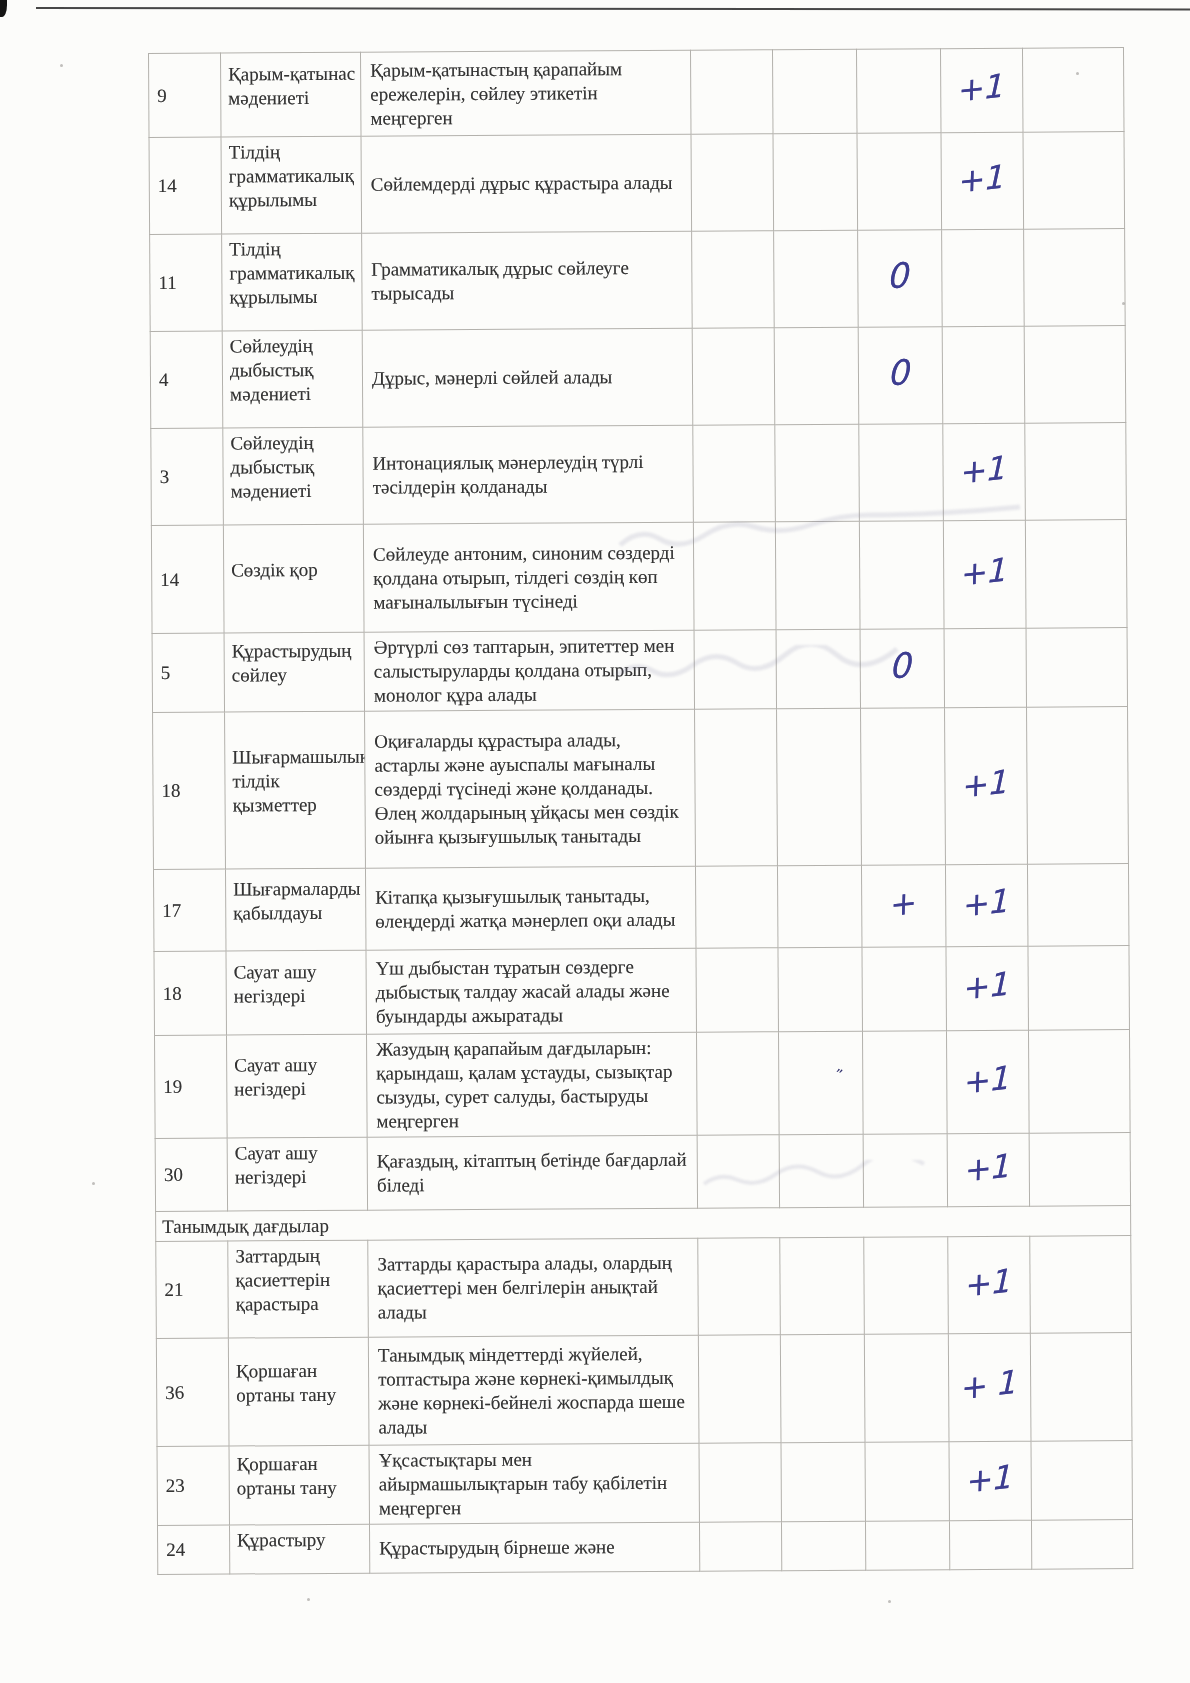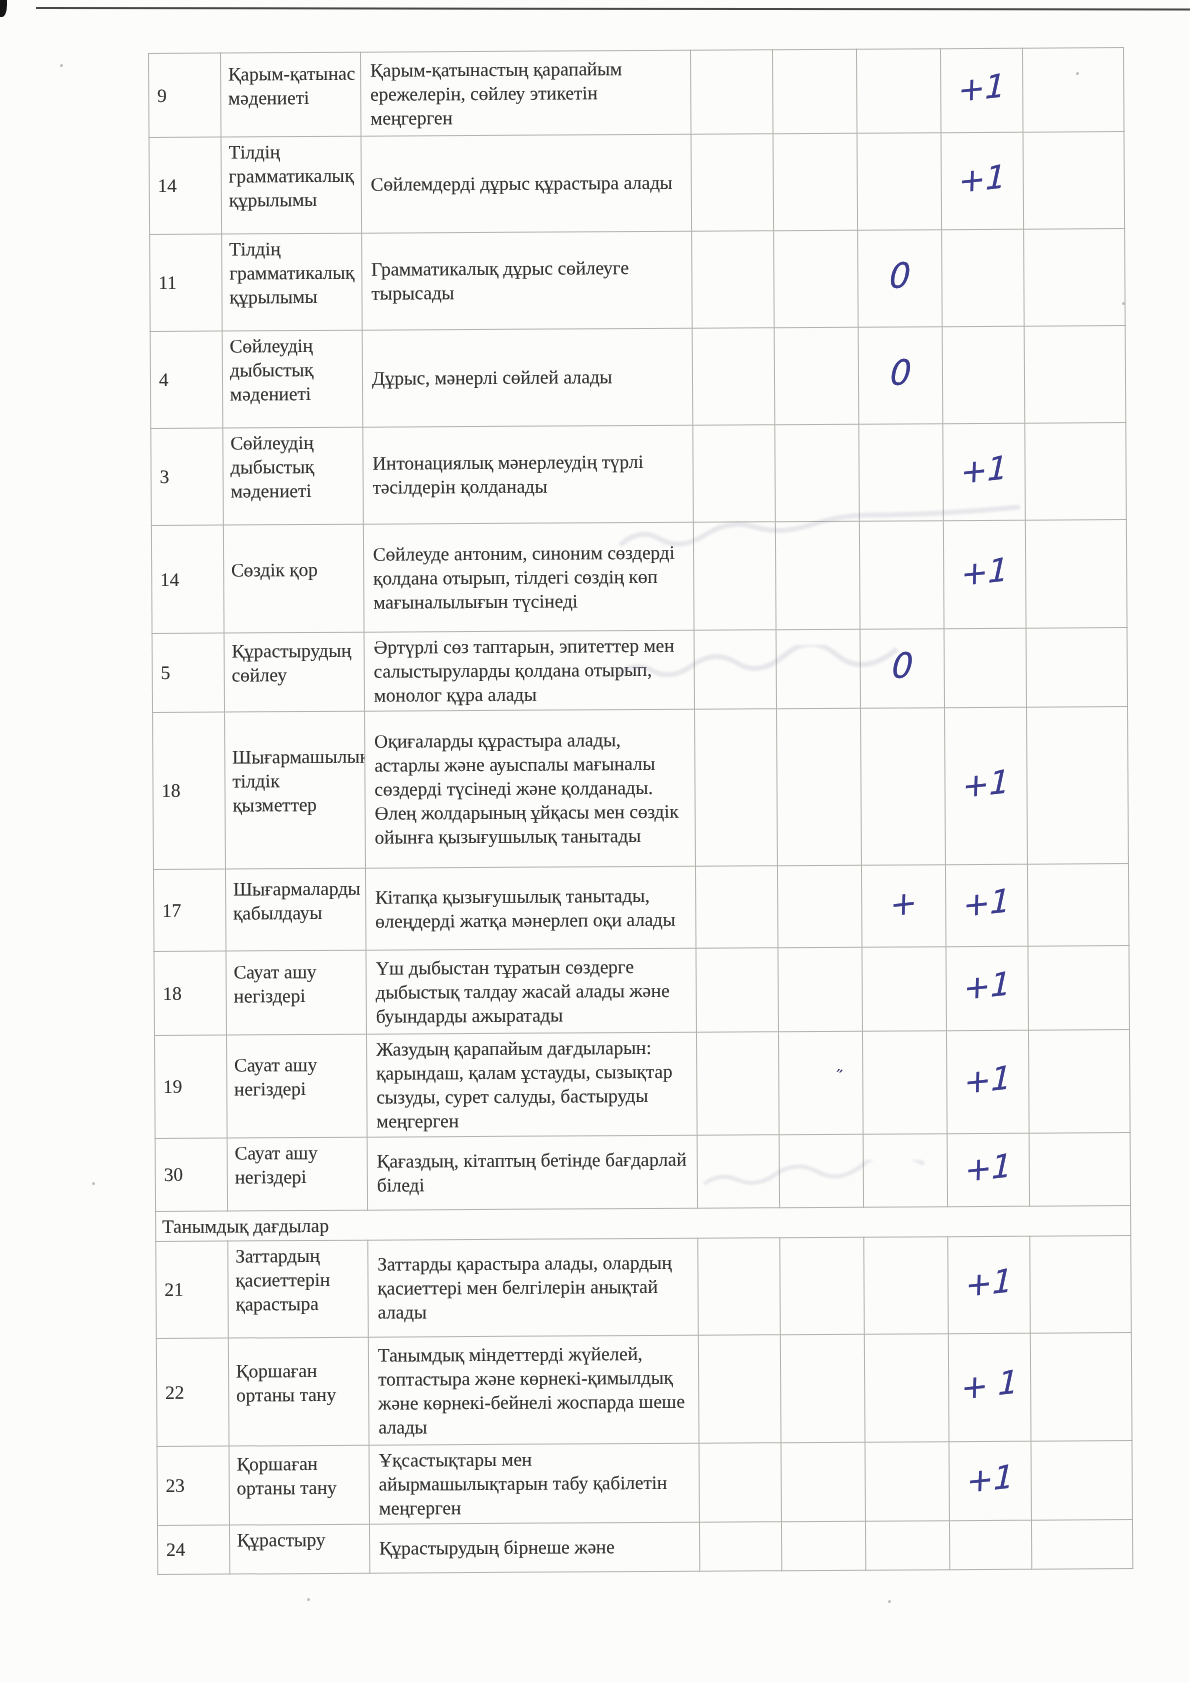--- a/index.html
+++ b/index.html
@@ -210,21 +210,21 @@
     <td class="c-num">21</td>
     <td class="c-cat">Заттардың қасиеттерін қарастыра</td>
     <td class="c-desc">Заттарды қарастыра алады, олардың қасиеттері мен белгілерін анықтай алады</td>
     <td class="c-mark"></td>
     <td class="c-mark"></td>
     <td class="c-mark"></td>
     <td class="c-mark"><span class="hw">+1</span></td>
     <td class="c-mark"></td>
   </tr>
         <tr style="height: 108px;">
-    <td class="c-num">22</td>
+    <td class="c-num">36</td>
     <td class="c-cat">Қоршаған ортаны тану</td>
     <td class="c-desc">Танымдық міндеттерді жүйелей, топтастыра және көрнекі-қимылдық және көрнекі-бейнелі жоспарда шеше алады</td>
     <td class="c-mark"></td>
     <td class="c-mark"></td>
     <td class="c-mark"></td>
     <td class="c-mark"><span class="hw">+ 1</span></td>
     <td class="c-mark"></td>
   </tr>
         <tr style="height: 79px;">
     <td class="c-num">23</td>

